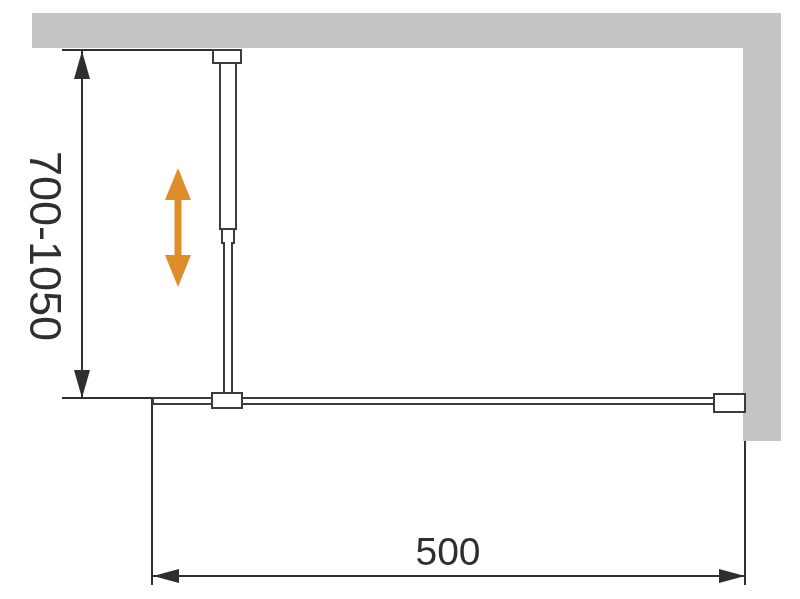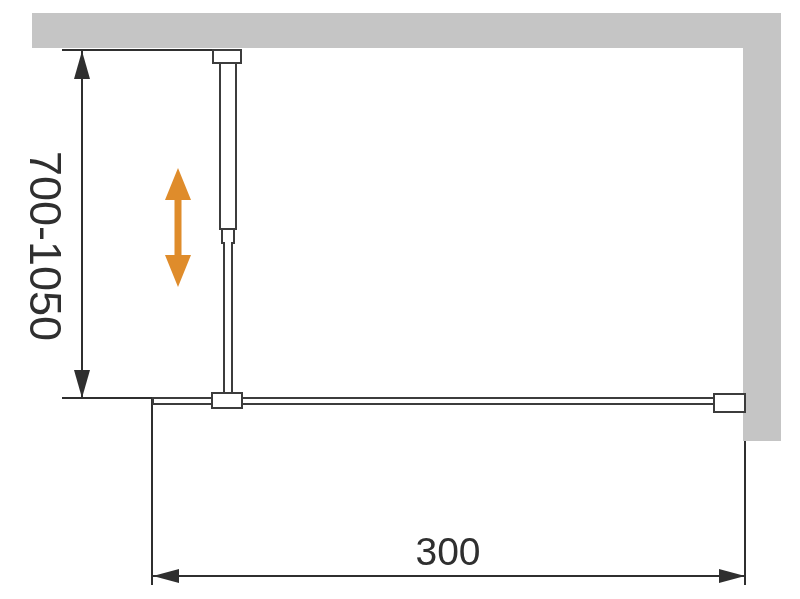--- a/index.html
+++ b/index.html
@@ -127,17 +127,17 @@
     </svg>
   </div>
 
   <div>
     <div class="abs dimline wd-ext-left"></div>
     <div class="abs dimline wd-ext-right"></div>
     <div class="abs dimline wd-line"></div>
     <div class="abs arr arr-left"></div>
     <div class="abs arr arr-right"></div>
     <div class="abs wd-label-anchor">
-      <span class="dim-label">300</span>
+      <span class="dim-label">500</span>
     </div>
   </div>
 
 </div>
 
 </body></html>

